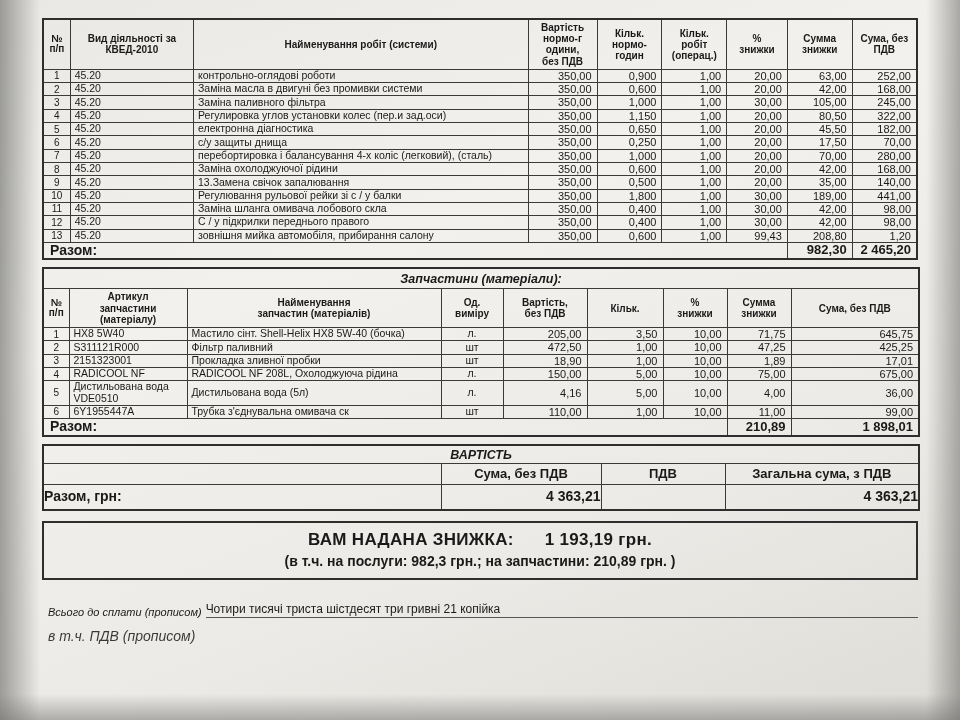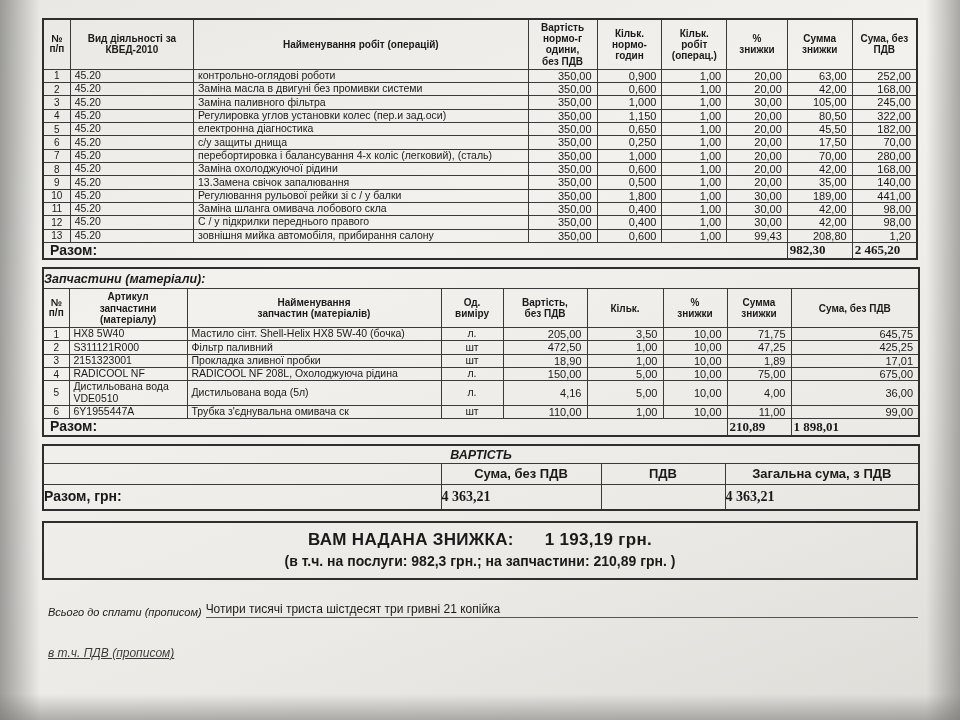--- a/index.html
+++ b/index.html
@@ -54,24 +54,25 @@
   .rowno { text-align: center; font-size: 10px; }
   .tot-label {
     font-weight: bold;
     font-size: 14px;
     text-align: left;
     padding-left: 6px;
   }
   .tot-val {
     font-weight: bold;
     font-size: 13px;
+    text-align: right;
     padding-right: 5px;
-    font-family: Liberation Serif, serif;
   }
   .section-title {
+    text-align: center;
     font-style: italic;
     font-weight: bold;
     font-size: 12.5px;
     padding: 3px 0 2px 0;
   }
   .gap { height: 7px; }
   .vart-title {
     text-align: center;
     font-style: italic;
     font-weight: bold;
@@ -121,25 +122,24 @@
     font-size: 11px;
     white-space: nowrap;
   }
   .footer-value {
     font-size: 12px;
     border-bottom: 1px solid #555;
     flex: 1;
     padding-bottom: 1px;
   }
   .footer-row2 {
-    margin-top: 28px;
+    margin-top: 10px;
     font-style: italic;
-    font-size: 12px;
+    font-size: 14px;
     opacity: 0.85;
-    text-decoration: underline;
   }
   .shadow-edge {
     position: absolute;
     left: 0; top: 0;
     width: 40px; height: 720px;
     background: linear-gradient(90deg, rgba(90,90,88,0.55), rgba(255,255,255,0));
     pointer-events: none;
   }
   .shadow-edge-r {
     position: absolute;
@@ -172,21 +172,21 @@
         <col style="width:62px">
         <col style="width:62px">
         <col style="width:58px">
         <col style="width:62px">
         <col style="width:62px">
       </colgroup>
       <thead>
         <tr>
           <th class="two-line">№<br>п/п</th>
           <th>Вид діяльності за<br>КВЕД-2010</th>
-          <th>Найменування робіт (операцій)</th>
+          <th>Найменування робіт (системи)</th>
           <th>Вартість<br>нормо-г<br>одини,<br>без ПДВ</th>
           <th>Кільк.<br>нормо-<br>годин</th>
           <th>Кільк.<br>робіт<br>(операц.)</th>
           <th>%<br>знижки</th>
           <th>Сумма<br>знижки</th>
           <th>Сума, без<br>ПДВ</th>
         </tr>
       </thead>
       <tbody id="works-body">
           <tr>

